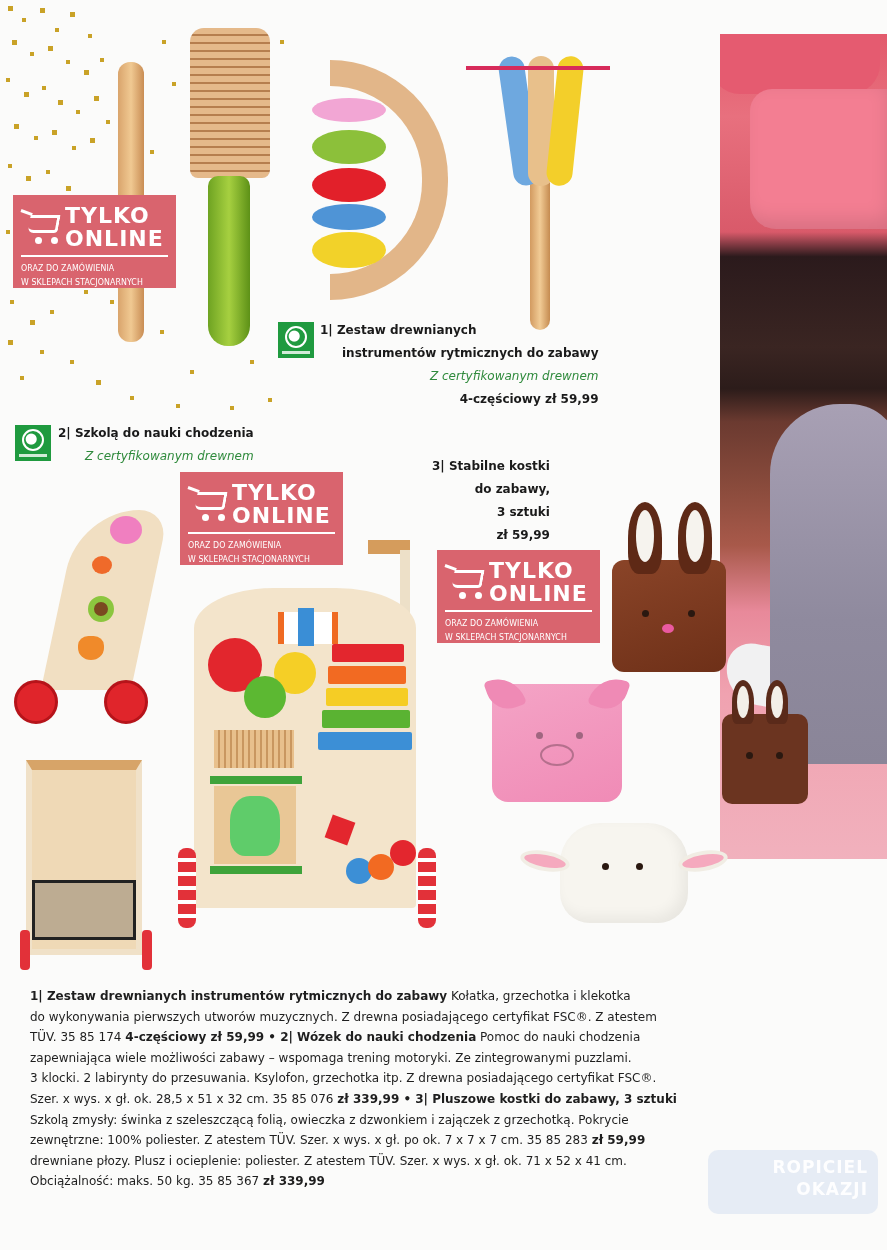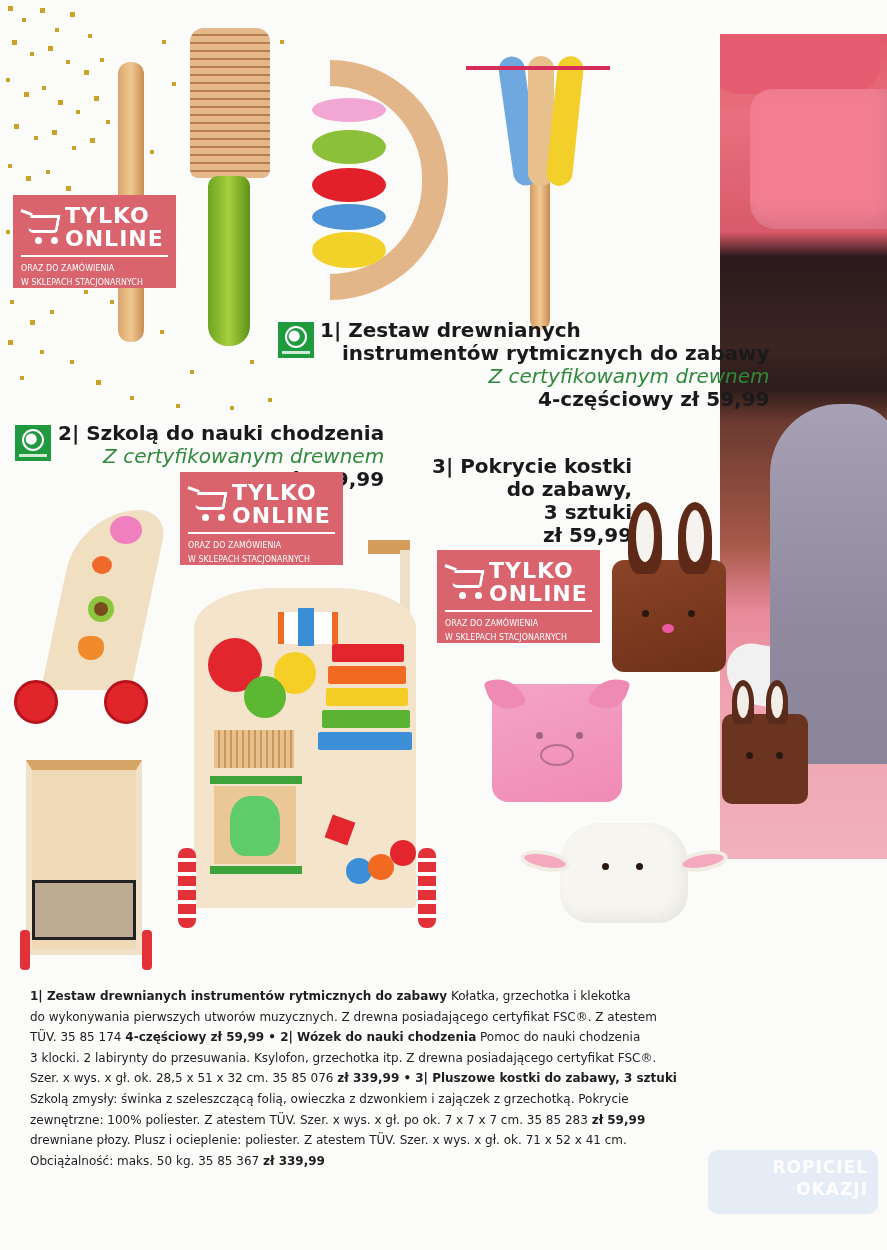--- a/index.html
+++ b/index.html
@@ -31,21 +31,21 @@
   .disc { position: absolute; left: 312px; width: 74px; height: 34px; border-radius: 50%; }
   .clapper-handle { position: absolute; left: 530px; top: 70px; width: 20px; height: 260px; background: linear-gradient(90deg,#d29a60,#f1cb95 50%,#c58b50); border-radius: 10px; }
   .clap { position: absolute; top: 56px; width: 26px; height: 130px; border-radius: 30px; }
 
   
   .eco { position: absolute; width: 36px; height: 36px; background: #1f9a3f; display: flex; flex-direction: column; align-items: center; justify-content: center; }
   .eco .globe { width: 22px; height: 22px; border-radius: 50%; border: 2px solid #fff; background: radial-gradient(circle at 40% 45%, #fff 0 5px, transparent 6px); }
   .eco .tiny { width: 28px; height: 3px; margin-top: 3px; background: #fff; opacity: .8; }
 
   
-  .label { position: absolute; font-weight: bold; font-size: 20px; line-height: 23px; color: #1a1a1a; }
+  .label { position: absolute; font-weight: bold; font-size: 12px; line-height: 23px; color: #1a1a1a; }
   .label .cert { font-weight: normal; color: #2f8a3c; font-style: italic; }
   .label .indent { padding-left: 22px; display:block;text-align:right; }
 
   
   .online { position: absolute; width: 163px; height: 93px; background: #d9646e; color: #fff; padding: 6px 8px 0 8px; }
   .online .top { display: flex; align-items: center; height: 52px; }
   .online .cart { width: 44px; height: 44px; position: relative; flex: none; }
   .online .cart .basket { position:absolute; left: 8px; top: 10px; width: 30px; height: 18px; border: 3px solid #fff; border-top-width: 3px; border-radius: 0 0 4px 6px; border-left: none; transform: skewX(-10deg); }
   .online .cart .handle { position:absolute; left: 0; top: 4px; width: 12px; height: 3px; background:#fff; transform: rotate(20deg); transform-origin: left; }
   .online .cart .w1, .online .cart .w2 { position:absolute; top: 32px; width: 7px; height: 7px; border-radius: 50%; background:#fff; }
@@ -232,21 +232,21 @@
       <div>ONLINE</div>
     </div>
   </div>
   <div class="rule"></div>
   <div class="sub">ORAZ DO ZAMÓWIENIA</div>
   <div class="sub">W SKLEPACH STACJONARNYCH</div>
 </div>
 
 <div class="label" style="left:432px;top:455px">
   <span>3|</span>
-  <span>Pokrycie kostki</span>
+  <span>Stabilne kostki</span>
   <span class="indent">do zabawy,</span>
   <span class="indent">3 sztuki</span>
   <span class="indent">zł 59,99</span>
 </div>
 
 <div class="online" style="left:437px;top:550px">
   <div class="top">
     <div class="cart">
       <div class="handle"></div>
         <div class="basket"></div>
@@ -325,20 +325,21 @@
   <div class="ear" style="left:-40px;transform:rotate(10deg)"></div>
   <div class="ear" style="left:118px;transform:rotate(-10deg)"></div>
   <div class="eye" style="left:42px;top:40px"></div>
   <div class="eye" style="left:76px;top:40px"></div>
 </div>
 
 <div class="copy" id="copy">
     <span class="line"><b>1| Zestaw drewnianych instrumentów rytmicznych do zabawy</b><span> Kołatka, grzechotka i klekotka</span></span>
     <span class="line"><span>do wykonywania pierwszych utworów muzycznych. Z drewna posiadającego certyfikat FSC®. Z atestem</span></span>
     <span class="line"><span>TÜV. 35 85 174 </span><b>4-częściowy zł 59,99 • 2| Wózek do nauki chodzenia</b><span> Pomoc do nauki chodzenia</span></span>
+    <span class="line"><span>zapewniająca wiele możliwości zabawy – wspomaga trening motoryki. Ze zintegrowanymi puzzlami.</span></span>
     <span class="line"><span>3 klocki. 2 labirynty do przesuwania. Ksylofon, grzechotka itp. Z drewna posiadającego certyfikat FSC®.</span></span>
     <span class="line"><span>Szer. x wys. x gł. ok. 28,5 x 51 x 32 cm. 35 85 076 </span><b>zł 339,99 • 3| Pluszowe kostki do zabawy, 3 sztuki</b></span>
     <span class="line"><span>Szkolą zmysły: świnka z szeleszczącą folią, owieczka z dzwonkiem i zajączek z grzechotką. Pokrycie</span></span>
     <span class="line"><span>zewnętrzne: 100% poliester. Z atestem TÜV. Szer. x wys. x gł. po ok. 7 x 7 x 7 cm. 35 85 283 </span><b>zł 59,99</b></span>
     <span class="line"><span>drewniane płozy. Plusz i ocieplenie: poliester. Z atestem TÜV. Szer. x wys. x gł. ok. 71 x 52 x 41 cm.</span></span>
     <span class="line"><span>Obciążalność: maks. 50 kg. 35 85 367 </span><b>zł 339,99</b></span>
   </div>
 
 <div class="watermark">
   <div>ROPICIEL</div>

